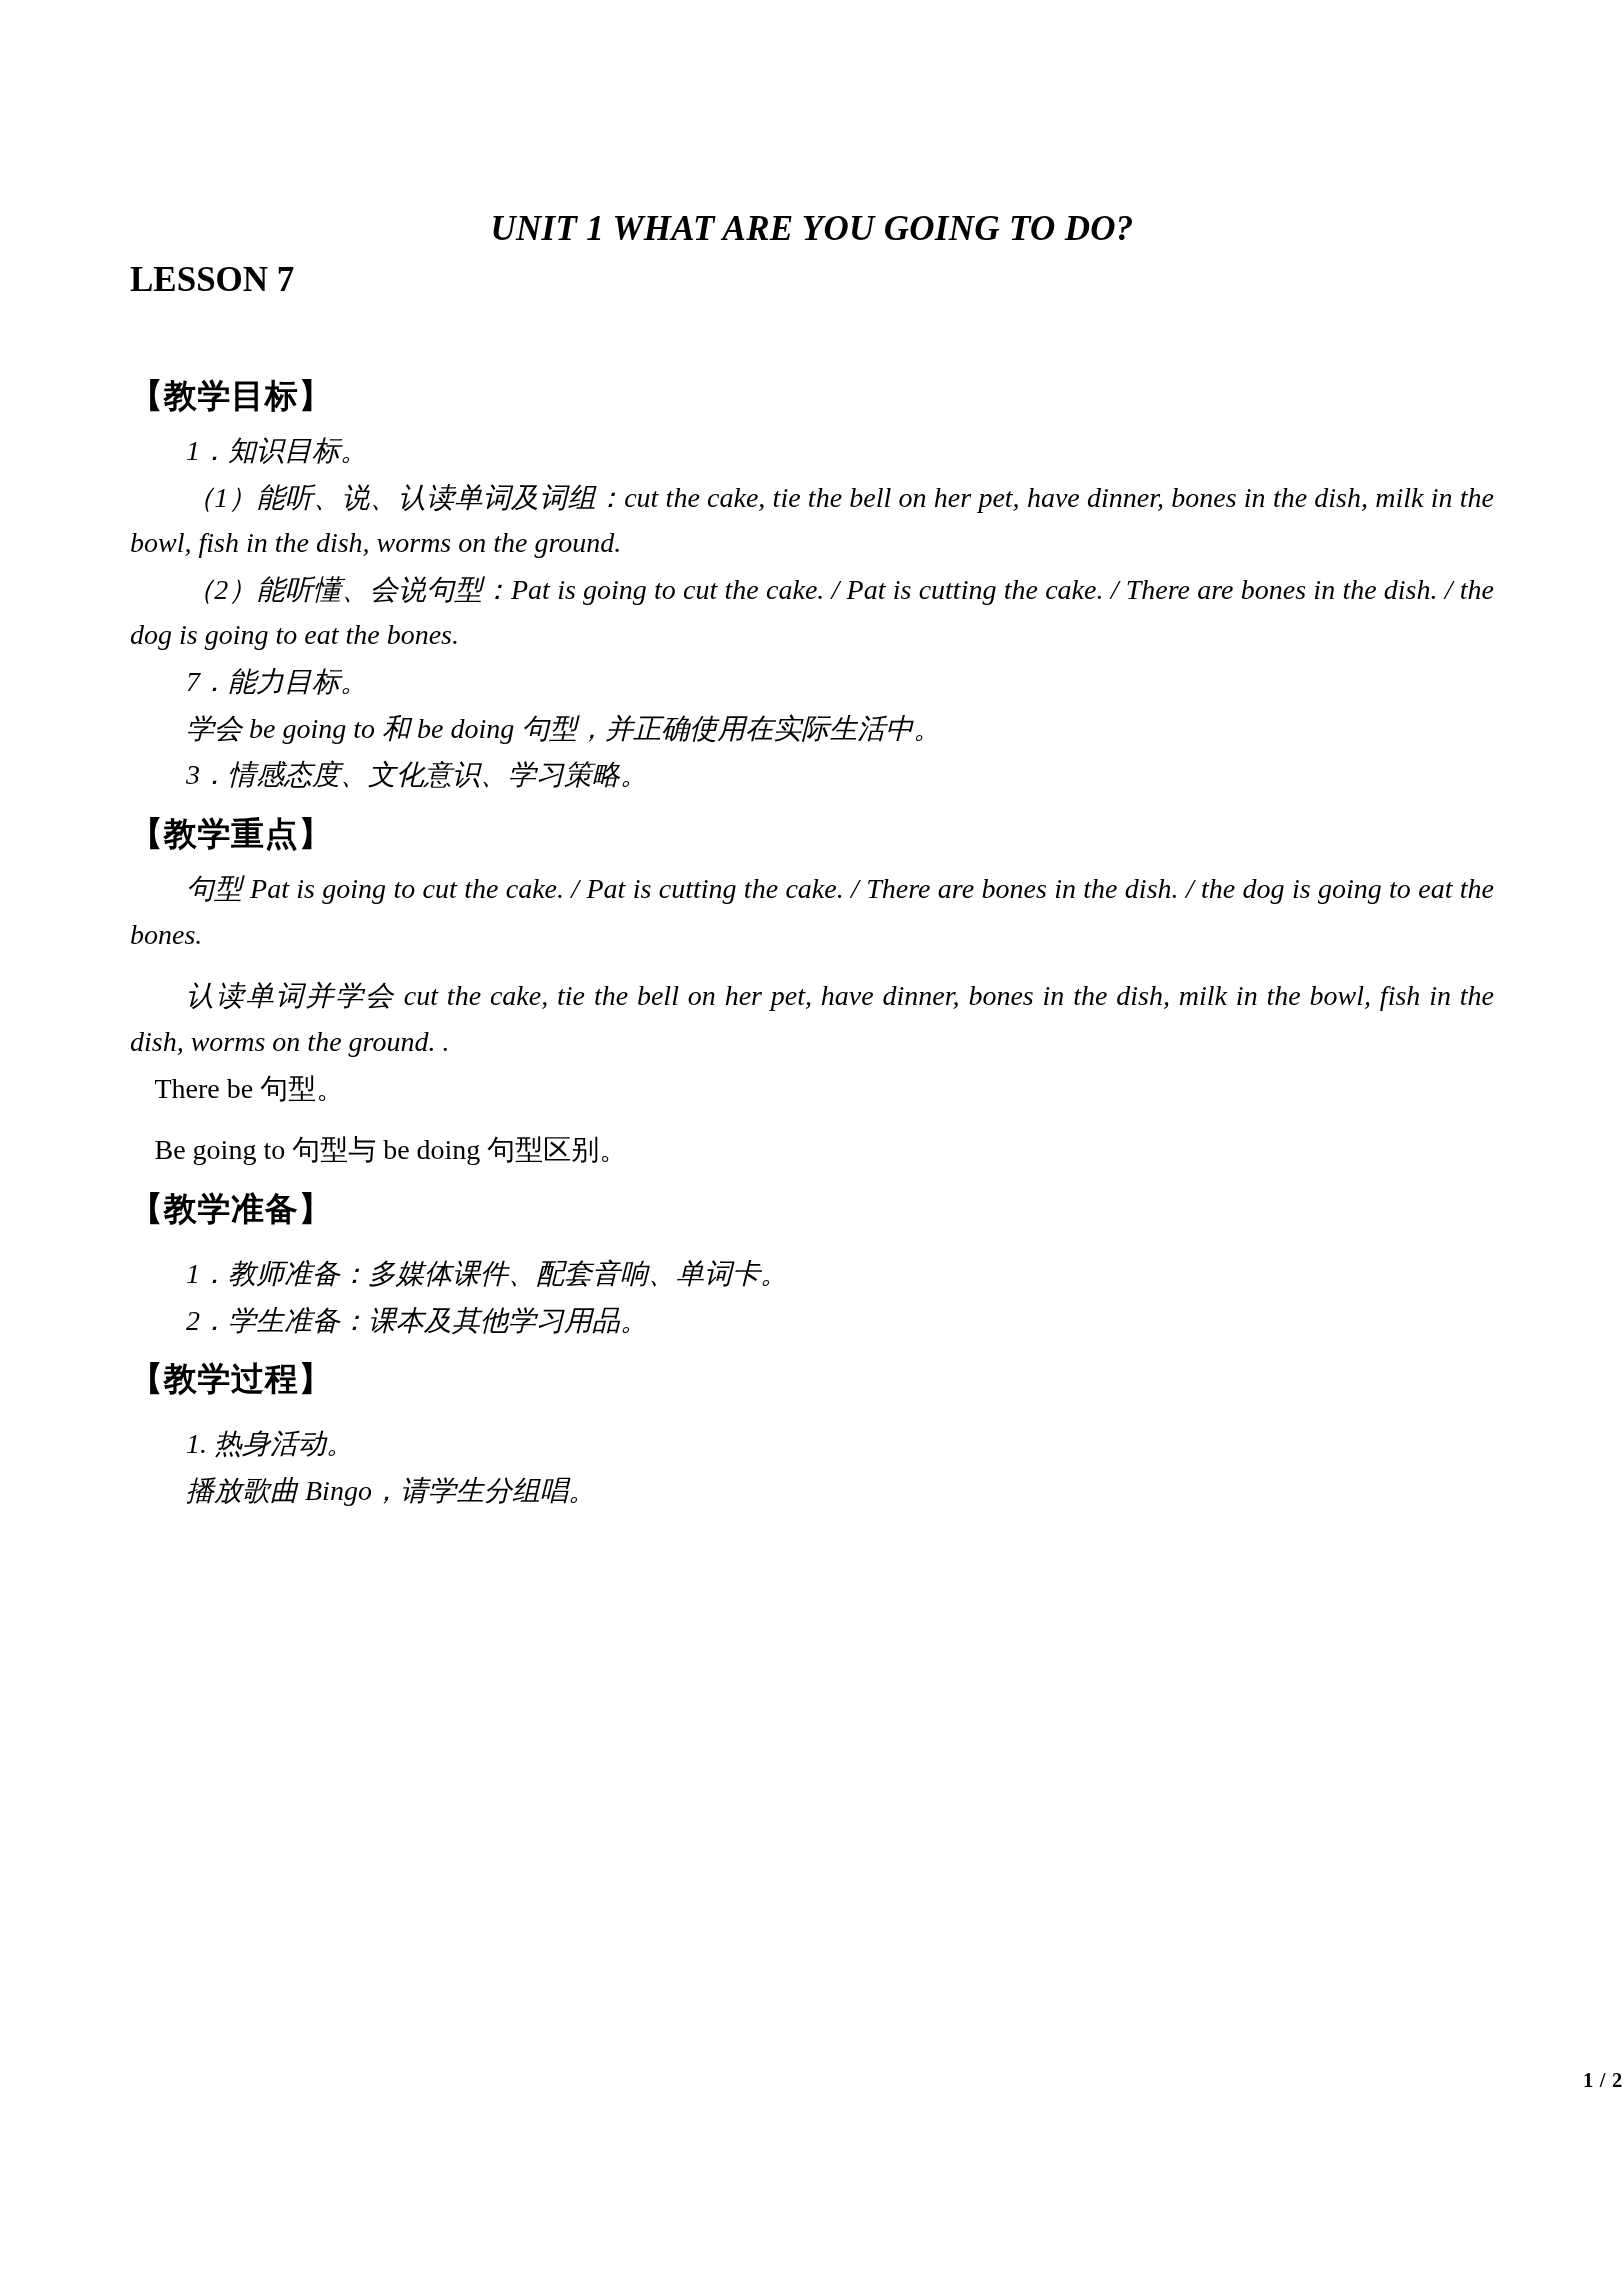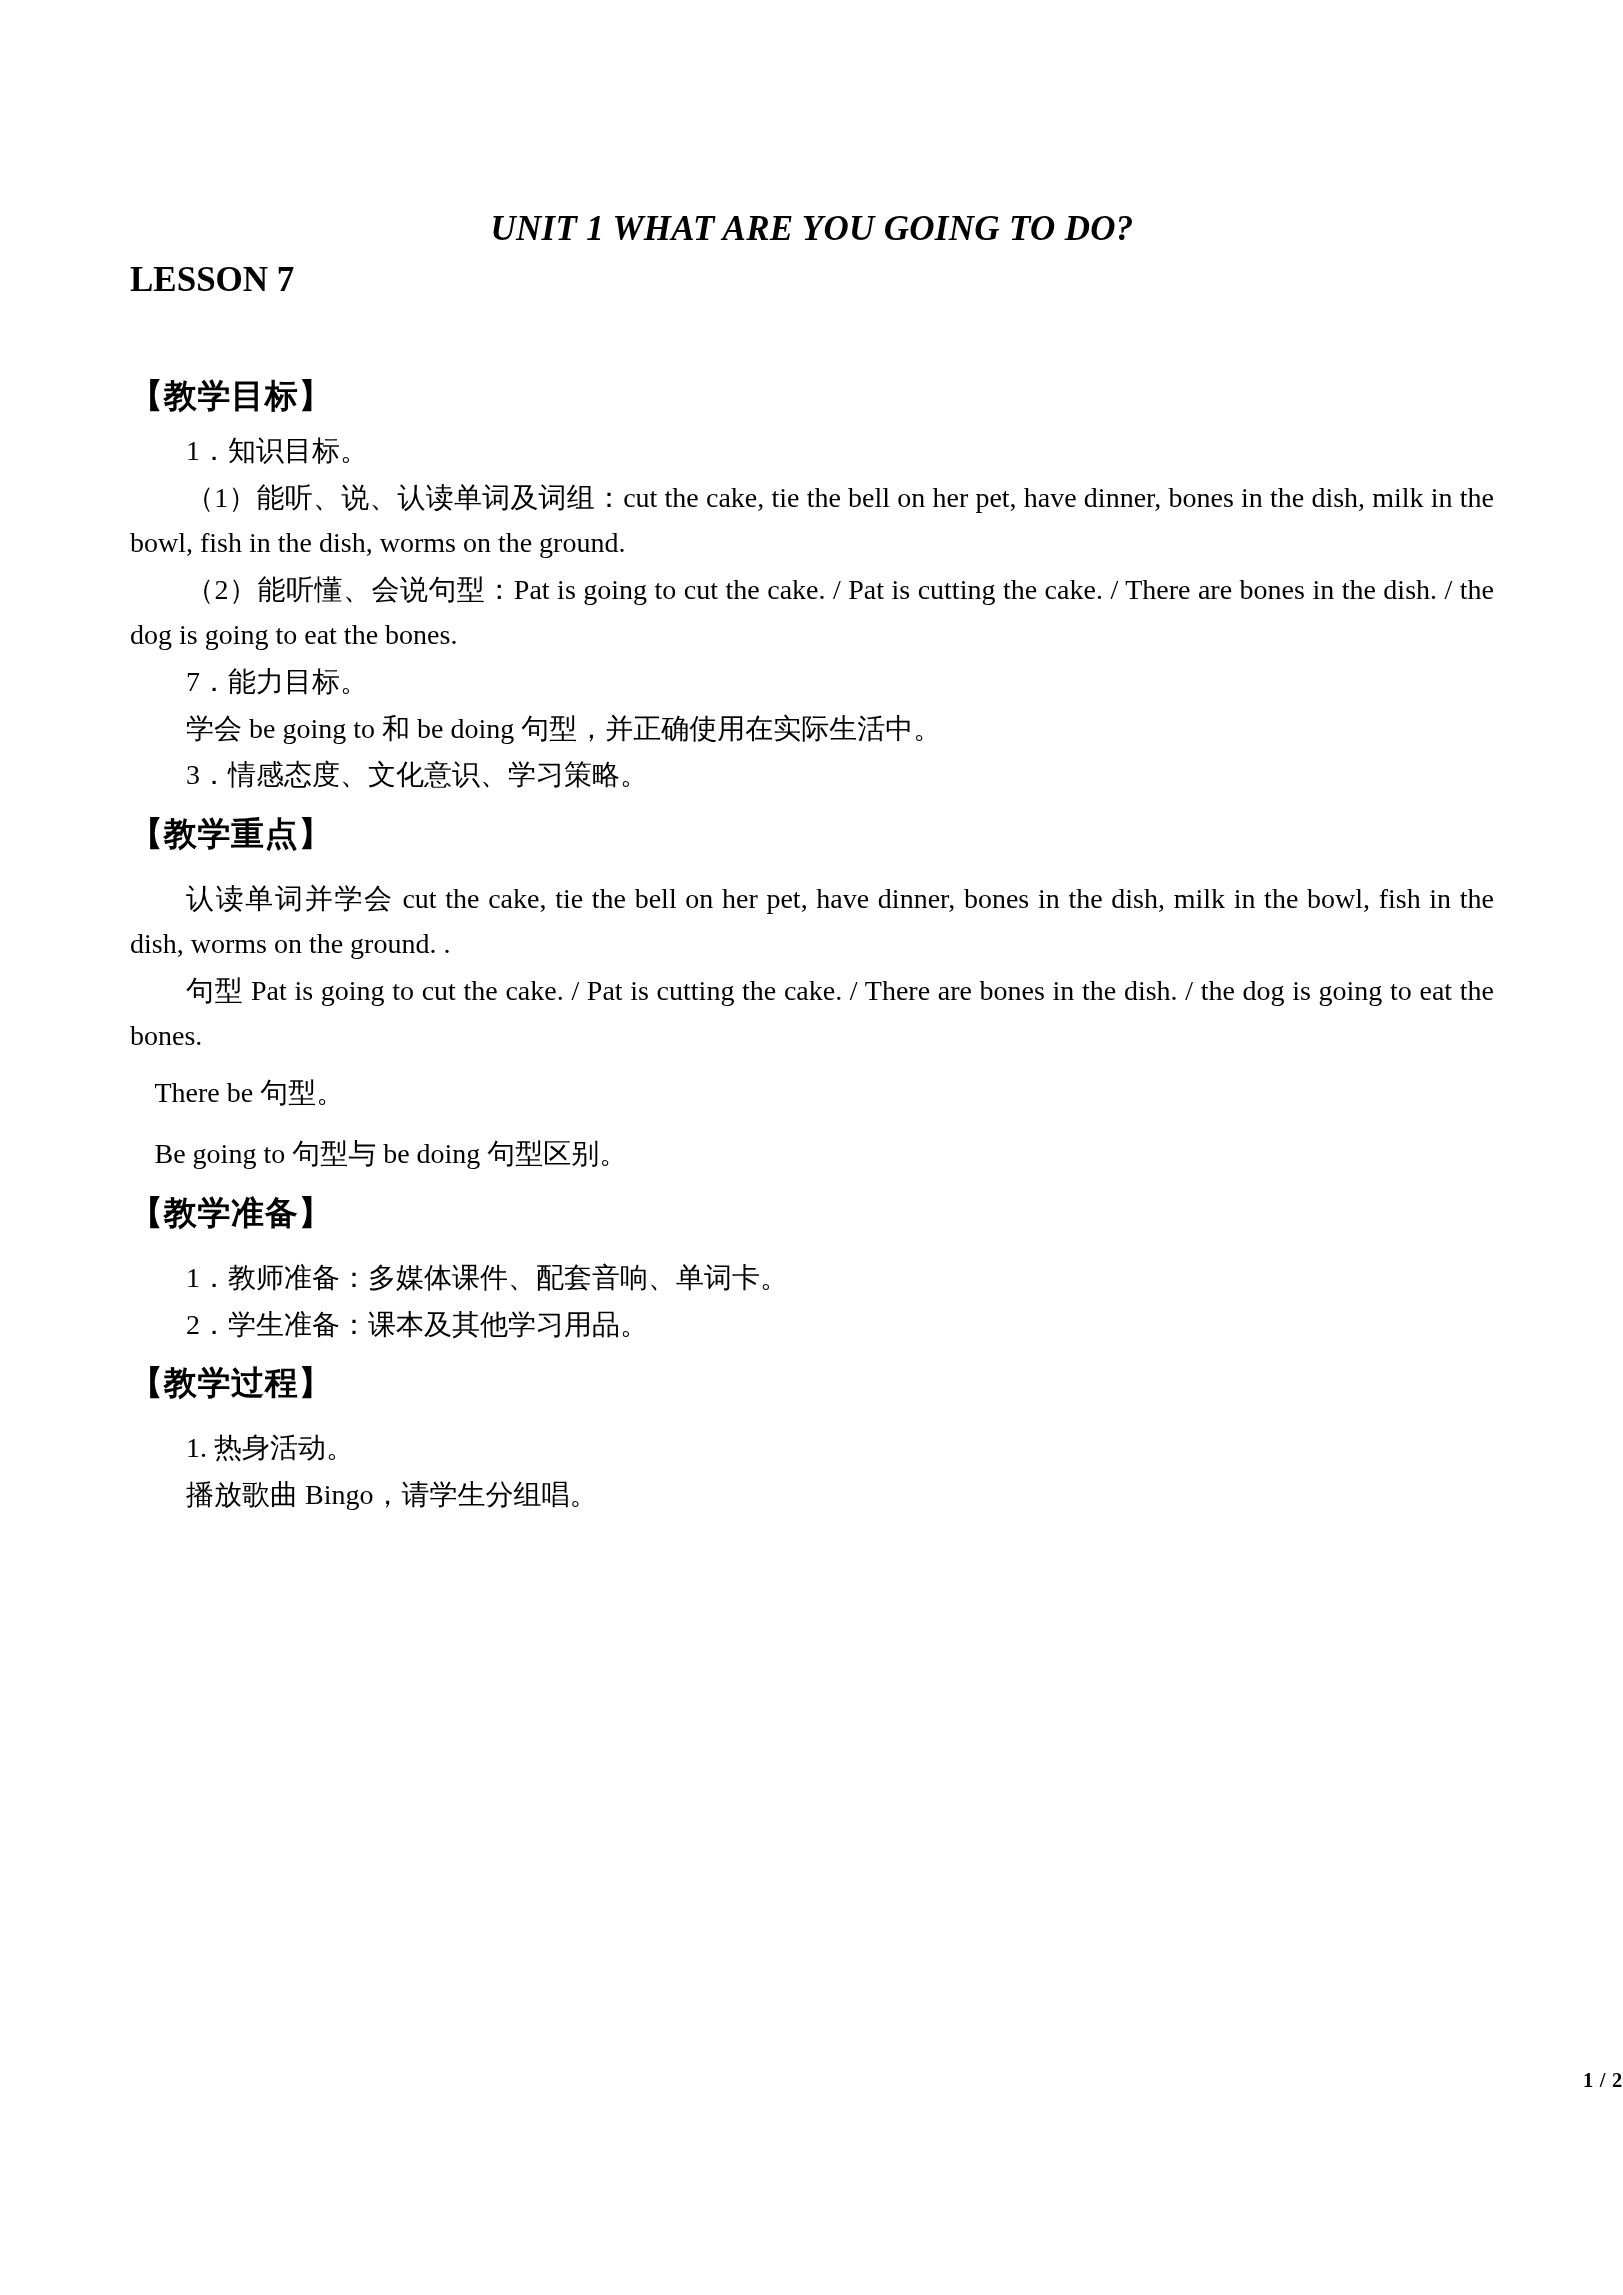--- a/index.html
+++ b/index.html
@@ -50,20 +50,21 @@
     letter-spacing: 0.7px;
   }
   .para {
     font-size: 28px;
     line-height: 1.62;
     margin: 0 0 1.4px 0;
     text-align: justify;
   }
   .indent1 {
     text-indent: 56px;
+    font-style: italic;
   }
   .indent-small {
     text-indent: 24.5px;
   }
   .block-gap {
     margin-bottom: 11px;
   }
   .pagenum {
     position: absolute;
     left: 0;
@@ -89,22 +90,22 @@
 
     <div class="section-head">【教学目标】</div>
     <div class="para indent1">1．知识目标。</div>
     <div class="para indent1">（1）能听、说、认读单词及词组：cut the cake, tie the bell on her pet, have dinner, bones in the dish, milk in the bowl, fish in the dish, worms on the ground.</div>
     <div class="para indent1">（2）能听懂、会说句型：Pat is going to cut the cake. / Pat is cutting the cake. / There are bones in the dish. / the dog is going to eat the bones.</div>
     <div class="para indent1">7．能力目标。</div>
     <div class="para indent1">学会 be going to 和 be doing 句型，并正确使用在实际生活中。</div>
     <div class="para indent1">3．情感态度、文化意识、学习策略。</div>
 
     <div class="section-head">【教学重点】</div>
+    <div class="para indent1 block-gap">句型 Pat is going to cut the cake. / Pat is cutting the cake. / There are bones in the dish. / the dog is going to eat the bones.</div>
     <div class="para indent1 tight">认读单词并学会 cut the cake, tie the bell on her pet, have dinner, bones in the dish, milk in the bowl, fish in the dish, worms on the ground. .</div>
-    <div class="para indent1 block-gap">句型 Pat is going to cut the cake. / Pat is cutting the cake. / There are bones in the dish. / the dog is going to eat the bones.</div>
 
     <div class="para indent-small block-gap">There be 句型。</div>
     <div class="para indent-small tight">Be going to 句型与 be doing 句型区别。</div>
 
     <div class="section-head">【教学准备】</div>
     <div class="para indent1 tight">1．教师准备：多媒体课件、配套音响、单词卡。</div>
     <div class="para indent1 block-gap">2．学生准备：课本及其他学习用品。</div>
 
     <div class="section-head">【教学过程】</div>
     <div class="para indent1 tight">1.       热身活动。</div>

